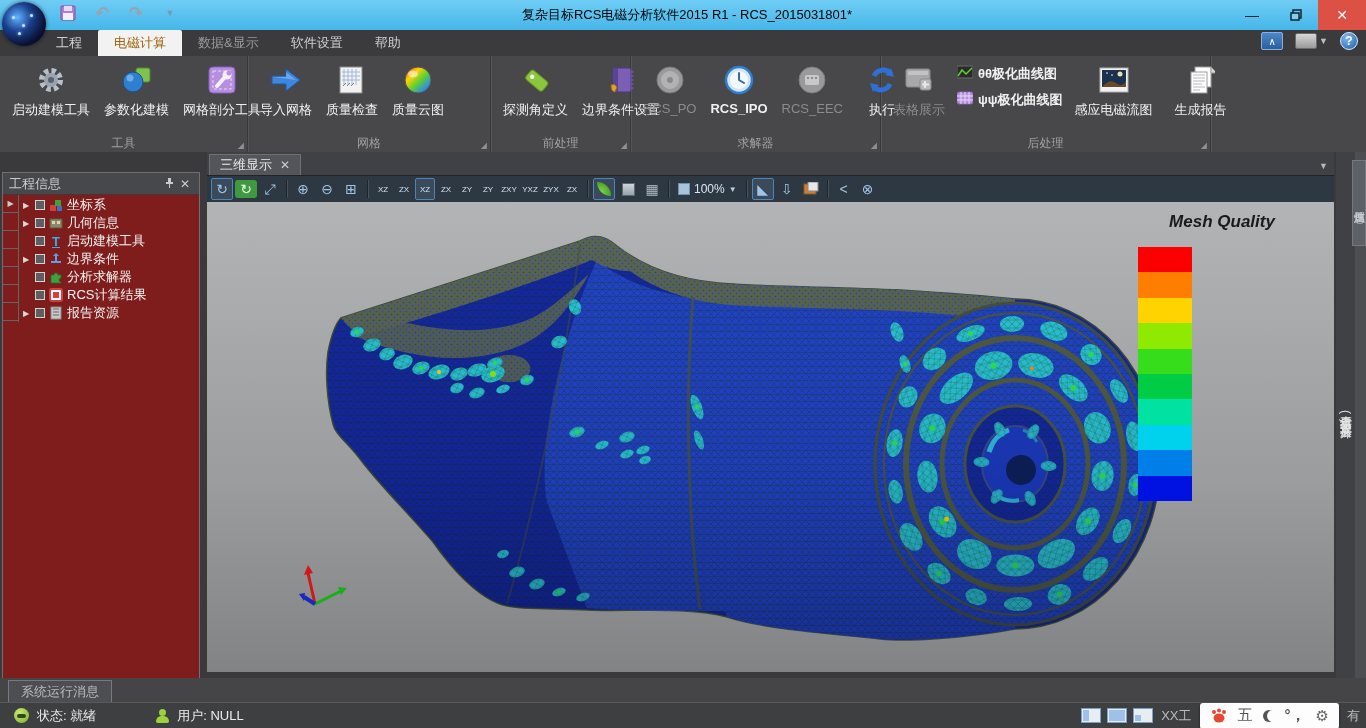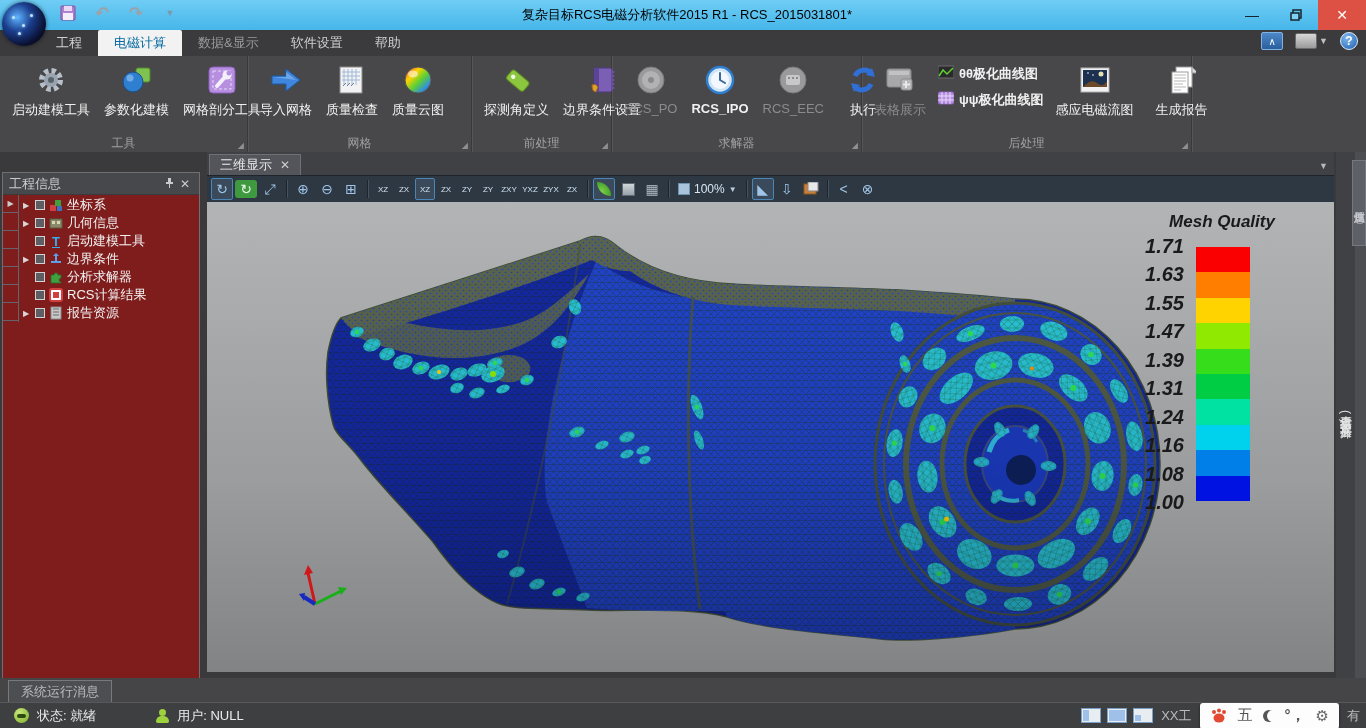--- a/index.html
+++ b/index.html
@@ -18,21 +18,21 @@
   .undoredo { color:#9aa3ab; font-size:17px; font-weight:bold; }
   .win-title { position:absolute; left:0; right:0; text-align:center; color:#000; font-size:13px;padding-left:8px; }
   .winbtns { position:absolute; right:0; top:0; height:30px; display:flex; }
   .winbtn { width:44px; height:30px; display:flex; align-items:center; justify-content:center; color:#15262e; font-size:14px; }
   .winbtn.close { background:#dd5144; color:#fff; width:48px; }
 
   
   .menubar { position:absolute; left:0; top:30px; width:1366px; height:26px; background:#3b3b3d; display:flex; align-items:flex-end; }
   .menutabs { display:flex; margin-left:40px; height:26px; }
   .menutab { padding:4px 16px 5px; color:#cfcfcf; font-size:13px; }
-  .menutab.active { background:#f2f2f2; color:#0369a1; border-radius:2px 2px 0 0; }
+  .menutab.active { background:#f2f2f2; color:#a16207; border-radius:2px 2px 0 0; }
   .menutab.dim { color:#9a9a9a; }
   .menubar-right { position:absolute; right:8px; top:32px; display:flex; gap:12px; align-items:center; }
   .mini-chevron { width:22px; height:18px; background:linear-gradient(#4d87c7,#2b5f9e); border:1px solid #7fb3e2; border-radius:2px;
     color:#fff; font-size:10px; display:flex; align-items:center; justify-content:center; }
   .mini-device { width:22px; height:16px; background:linear-gradient(#d8d8d8,#9a9a9a); border:1px solid #6a6a6a; border-radius:2px; }
   .mini-drop { color:#bfbfbf; font-size:9px; }
   .help-btn { width:18px; height:18px; border-radius:50%; background:radial-gradient(circle at 35% 30%,#7fb7ef,#1e5fae); color:#fff;
     font-size:12px; font-weight:bold; display:flex; align-items:center; justify-content:center; border:1px solid #dfeefc; }
 
   
@@ -216,21 +216,21 @@
         </span>
         <span class="blabel">网格剖分工具</span>
       </div>
     </div>
     <div class="rfooter">
         <span>工具</span>
         <span class="rcorner">◢</span>
       </div>
   </div>
 
-  <div class="rgroup" style="width:224px">
+  <div class="rgroup" style="width:243px">
     <div class="ritems">
       <div class="bigbtn">
         <span class="bicon">
           <svg width="32" height="26">
               <polygon points="2,9 16,9 16,2 30,13 16,24 16,17 2,17" fill="#3f86dd" stroke="#1d5aa8"></polygon>
               <polygon points="3,10 16,10 16,5 26,13" fill="#7fb4ef" opacity=".7"></polygon>
             </svg>
         </span>
         <span class="blabel">导入网格</span>
       </div>
@@ -755,32 +755,20 @@
           <polygon points="140,386 131,385 134,393" fill="#18b018"></polygon>
           <line x1="108" y1="402" x2="97" y2="395" stroke="#1828c0" stroke-width="4"></line>
           <polygon points="92,392 98,391 97,399" fill="#1828c0"></polygon>
         </g>
       </svg>
 
       
       <div class="legend">
         <div class="legend-title">Mesh Quality</div>
         <div class="legend-body">
-          <div class="legend-vals" id="legendvals">
-              <div>1.71</div>
-              <div>1.63</div>
-              <div>1.55</div>
-              <div>1.47</div>
-              <div>1.39</div>
-              <div>1.31</div>
-              <div>1.24</div>
-              <div>1.16</div>
-              <div>1.08</div>
-              <div>1.00</div>
-            </div>
           <div class="legend-bands" id="legendbands">
               <div style="background: rgb(250, 0, 0);"></div>
               <div style="background: rgb(255, 126, 0);"></div>
               <div style="background: rgb(255, 211, 0);"></div>
               <div style="background: rgb(143, 233, 0);"></div>
               <div style="background: rgb(53, 221, 27);"></div>
               <div style="background: rgb(0, 204, 68);"></div>
               <div style="background: rgb(0, 226, 162);"></div>
               <div style="background: rgb(0, 210, 238);"></div>
               <div style="background: rgb(0, 127, 232);"></div>

